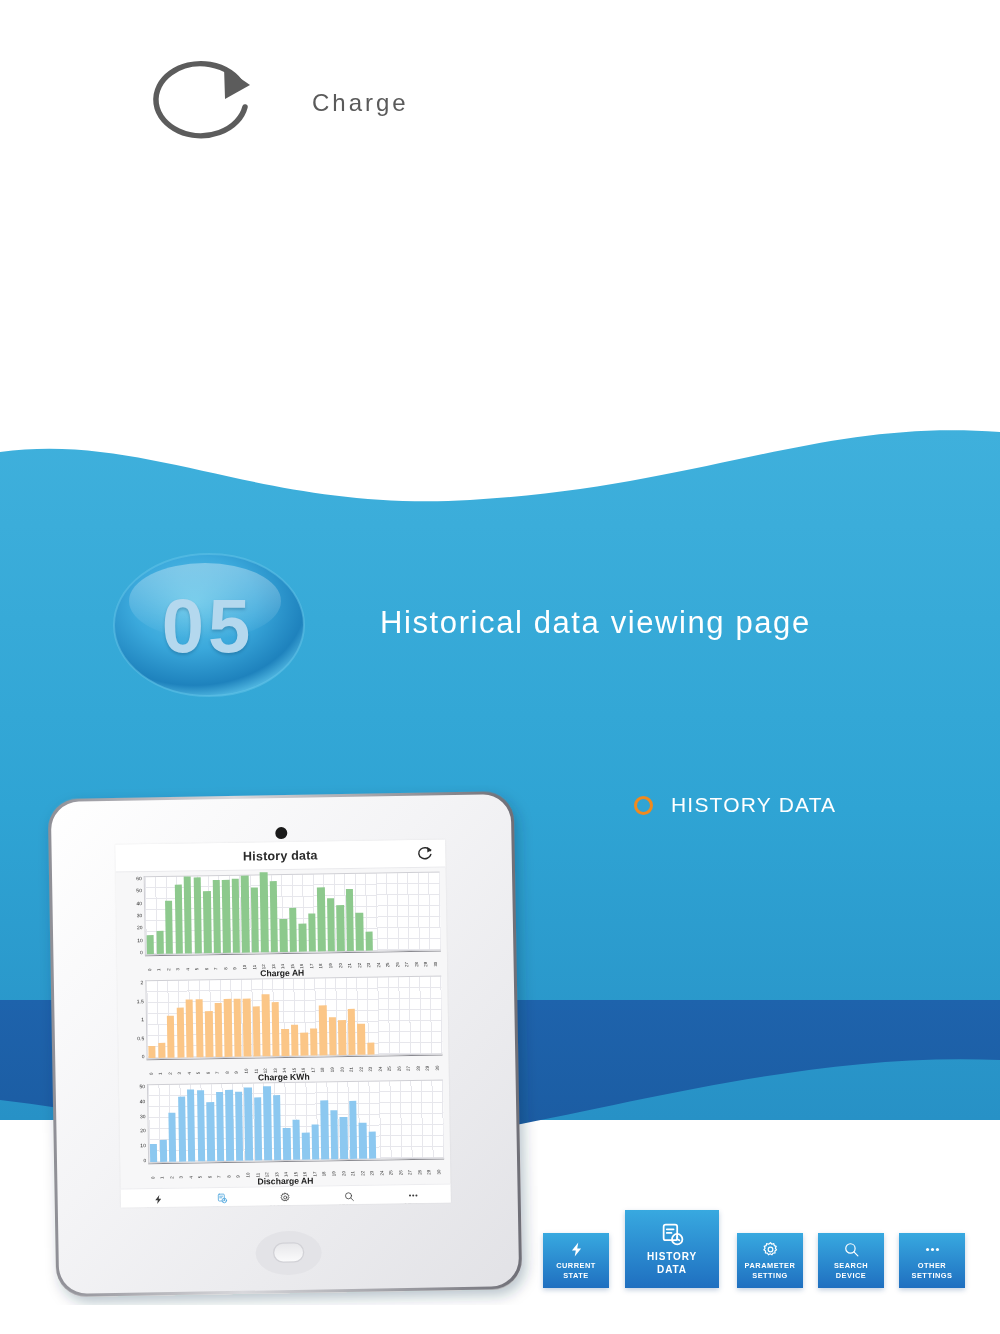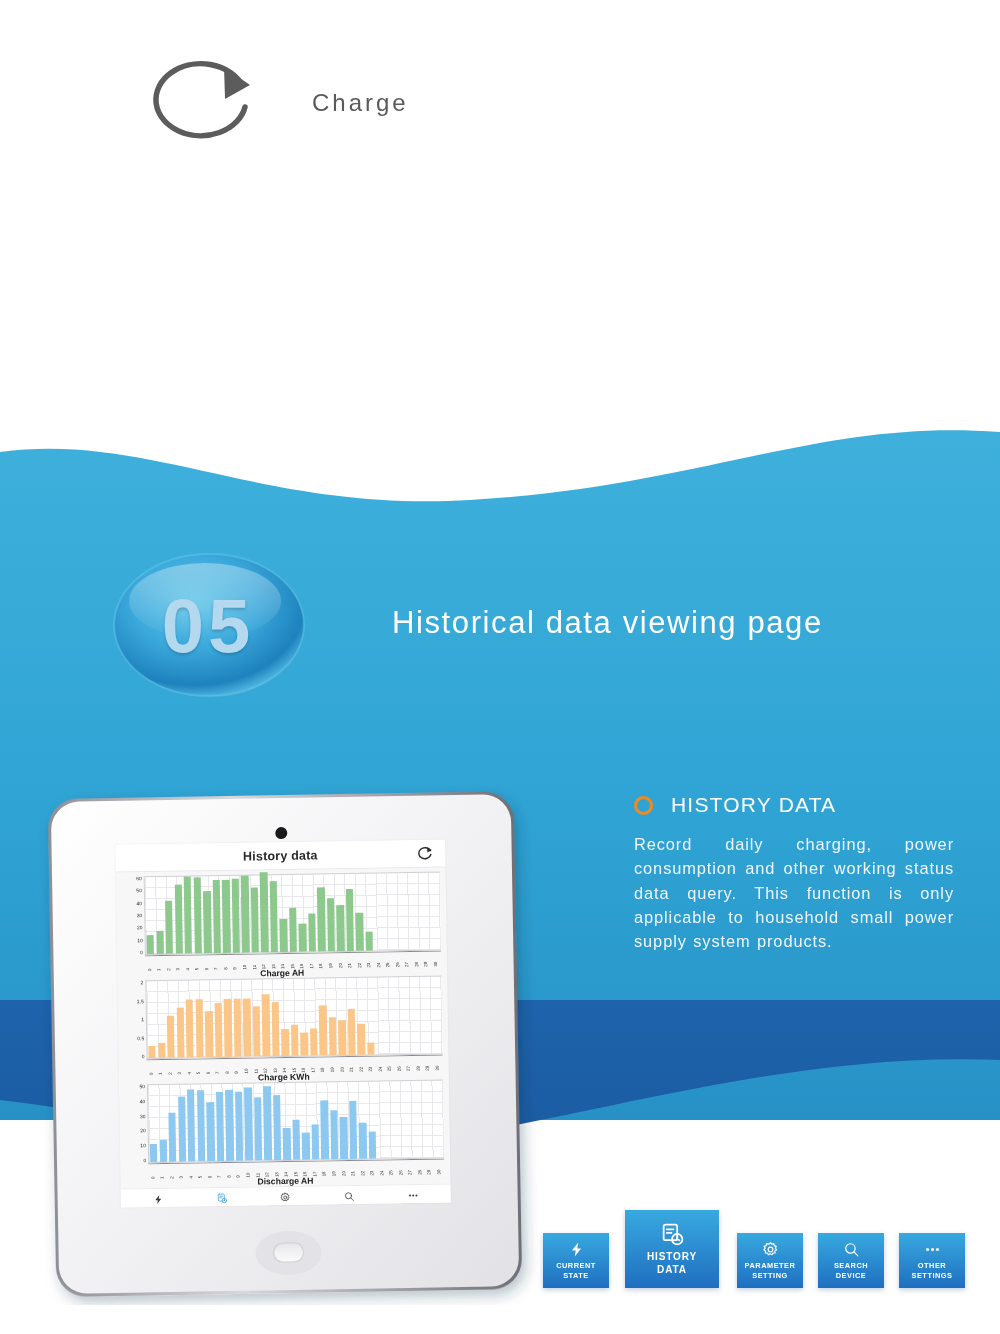--- a/index.html
+++ b/index.html
@@ -20,21 +20,21 @@
   .refresh-label { font-size:24px; letter-spacing:3px; color:#5a5a5a; font-weight:400; }
 
   
   .badge-wrap { position:absolute; left:113px; top:555px; width:190px; height:140px; }
   .badge-num  {
     position:absolute; inset:0; display:flex; align-items:center; justify-content:center;
     font-size:76px; font-weight:700; letter-spacing:4px; color:#b4d8ee;
     text-shadow:0 2px 3px rgba(10,60,100,.28);
   }
   .section-title {
-    position:absolute; left:392px; top:605px;
+    position:absolute; left:380px; top:605px;
     font-size:31px; letter-spacing:1.6px; color:#ffffff; font-weight:400; white-space:nowrap;
   }
 
   
   .info-panel { position:absolute; left:634px; top:793px; width:320px; }
   .info-head  { display:flex; align-items:center; gap:18px; margin-bottom:15px; }
   .ring-icon  { width:19px; height:19px; border:3px solid #f08a1e; border-radius:50%; flex:0 0 auto; }
   .info-title { font-size:21px; letter-spacing:1.2px; color:#fff; font-weight:400; white-space:nowrap; }
   .info-body  {
     font-size:16.4px; line-height:1.48; color:#eef6fc; font-weight:400;
@@ -164,21 +164,20 @@
 <div class="badge-wrap">
   <span class="badge-num">05</span>
 </div>
 <div class="section-title">Historical data viewing page</div>
 
 <div class="info-panel">
   <div class="info-head">
     <span class="ring-icon"></span>
     <span class="info-title">HISTORY DATA</span>
   </div>
-  <p class="info-body">Record daily charging, power consumption and other working status data query. This function is only applicable to household small power supply system products.</p>
 </div>
 
 <svg id="tablet" viewBox="0 0 500 520">
   <defs>
     <linearGradient id="gBody" x1="0" y1="0" x2="1" y2="1">
       <stop offset="0%" stop-color="#ffffff"></stop>
       <stop offset="42%" stop-color="#f4f4f6"></stop>
       <stop offset="100%" stop-color="#e2e2e6"></stop>
     </linearGradient>
     <linearGradient id="gEdge" x1="0" y1="0" x2="1" y2="0">

